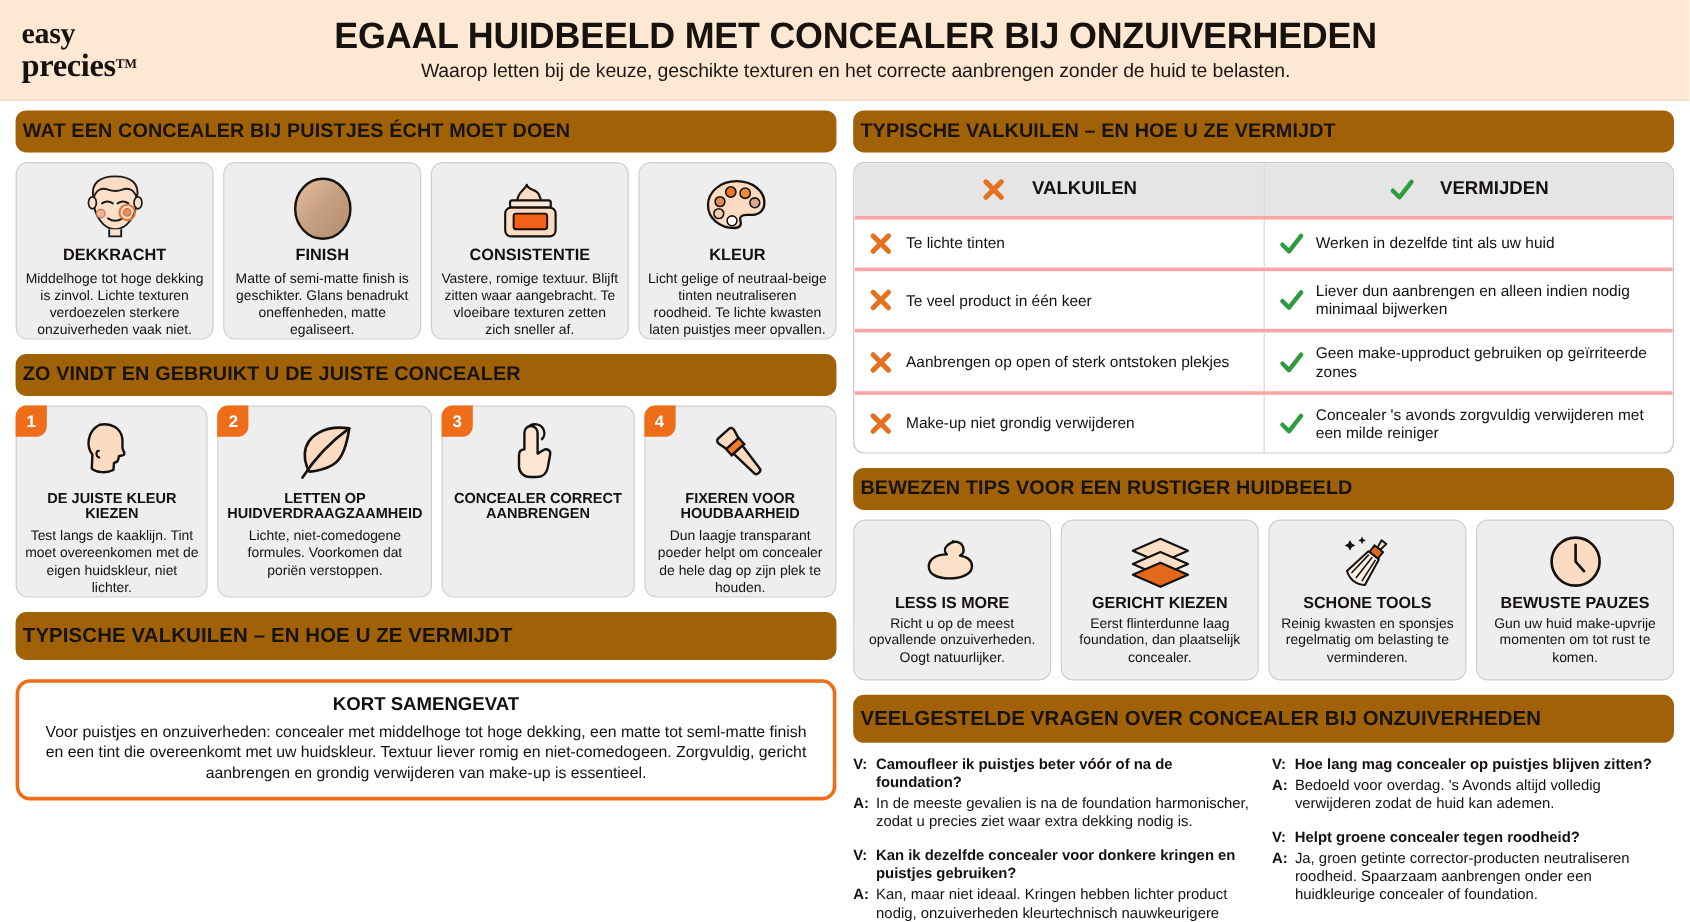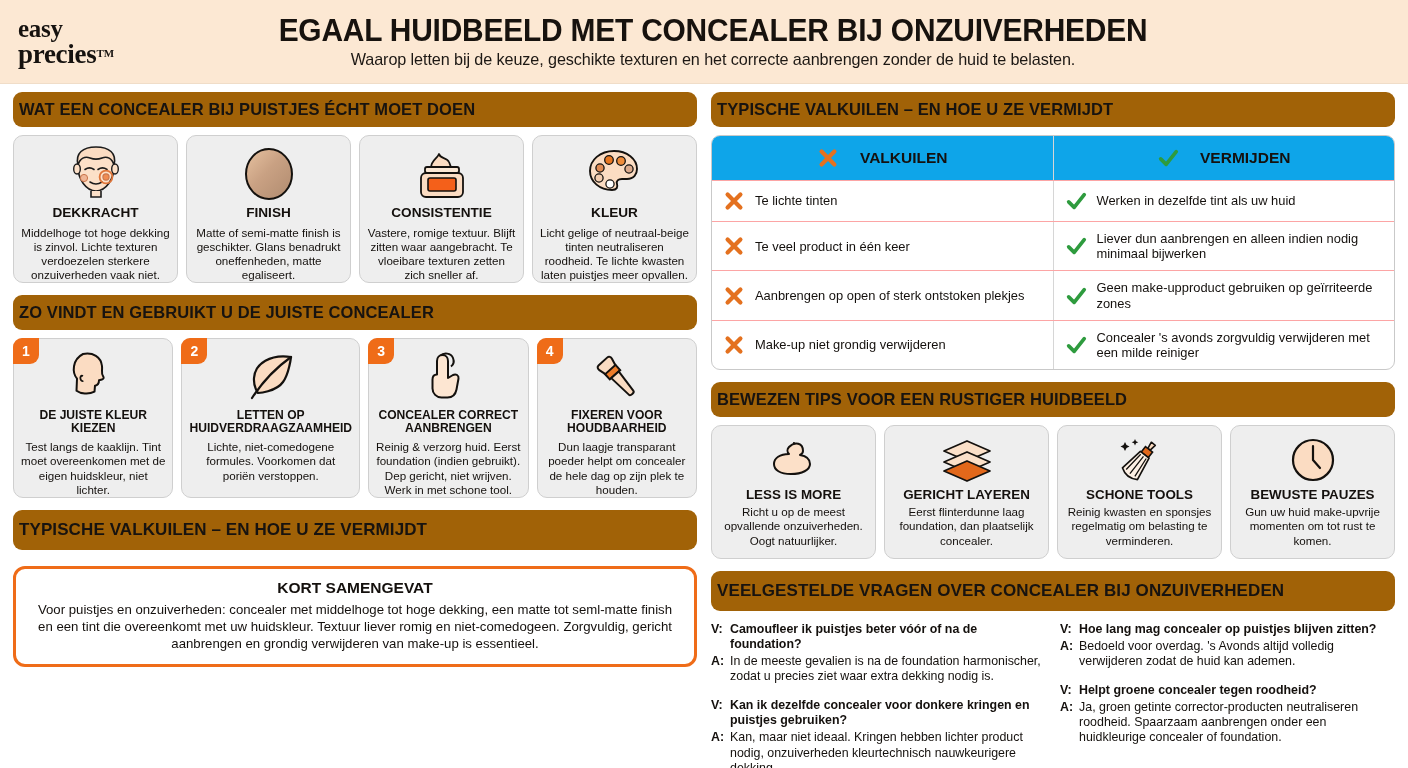--- a/index.html
+++ b/index.html
@@ -56,24 +56,24 @@
   .badge {
     position: absolute; top: -1px; left: -1px; width: 26px; height: 26px;
     background: #ef6c18; color: #fff; font-weight: bold; font-size: 14px;
     display: flex; align-items: center; justify-content: center;
     border-radius: 9px 0 9px 0;
   }
 
   
   .tbl { border: 1px solid #c9c9c9; border-radius: 9px; overflow: hidden; background: #fff; }
   .tbl-row { display: flex; }
-  .tbl-row + .tbl-row { border-top: 1px solid #fca5a5; }
+  .tbl-row + .tbl-row { border-top: 3px solid #fca5a5; }
   .tbl-cell { flex: 1; display: flex; align-items: center; gap: 10px; padding: 9px 11px; }
   .tbl-cell + .tbl-cell { border-left: 1px solid #d6d6d6; }
-  .tbl-head .tbl-cell { background: #0ea5e9; justify-content: center; gap: 21px; padding: 11px 10px; }
+  .tbl-head .tbl-cell { background: #e5e5e5; justify-content: center; gap: 21px; padding: 11px 10px; }
   .tbl-head .th-label { font-weight: bold; font-size: 15.5px; color: #15110e; }
   .tbl-txt { font-size: 12.9px; color: #14100d; line-height: 1.18; font-weight: 500; }
   .ico-x, .ico-v { flex: 0 0 22px; width: 22px; height: 22px; }
 
   
   .tip { flex: 1; background: #eeeeee; border: 1px solid #cfcfcf; border-radius: 10px; padding: 9px 7px 10px; text-align: center; }
   .tip-icon { height: 50px; display: flex; align-items: center; justify-content: center; }
   .tip-title { font-weight: bold; font-size: 13.4px; color: #14100d; margin: 2px 0 3px; }
   .tip-body { font-size: 11.6px; line-height: 1.22; color: #14100d; }
 
@@ -216,21 +216,20 @@
 
         <div class="card">
           <div class="badge">3</div>
           <div class="card-icon">
             <svg width="50" height="54" viewBox="0 0 50 54">
               <path d="M17 6c4-4 11-3 13 2 1.5 3.8 0 7-2 8.5" fill="none" stroke="#14110e" stroke-width="2"></path>
               <path d="M14 22V11c0-3.5 2.4-6 5.5-6S25 7.5 25 11v17l5-3c3-1.6 6 .5 5.5 3.5l-2 11c-1 5-4 8-9 8h-6c-5 0-9-4-9-9v-9c0-3 1.6-5 4.5-5z" fill="#fde6d2" stroke="#14110e" stroke-width="2" stroke-linejoin="round"></path>
             </svg>
           </div>
           <div class="card-title sm">CONCEALER CORRECT AANBRENGEN</div>
-          <div class="card-body">Reinig &amp; verzorg huid. Eerst foundation (indien gebruikt). Dep gericht, niet wrijven. Werk in met schone tool.</div>
         </div>
 
         <div class="card">
           <div class="badge">4</div>
           <div class="card-icon">
             <svg width="56" height="54" viewBox="0 0 56 54">
               <g transform="rotate(-42 28 27)">
                 <path d="M22 6h12c2 0 3 2 2.5 4l-2 8h-13l-2-8C19 8 20 6 22 6z" fill="#fbdcc2" stroke="#14110e" stroke-width="2" stroke-linejoin="round"></path>
                 <rect x="21" y="17" width="14" height="7" fill="#ef7c28" stroke="#14110e" stroke-width="2"></rect>
                 <path d="M23 24h10l-2 24c0 2.5-6 2.5-6 0z" fill="#fbdcc2" stroke="#14110e" stroke-width="2" stroke-linejoin="round"></path>
@@ -349,21 +348,21 @@
         </div>
 
         <div class="tip">
           <div class="tip-icon">
             <svg width="54" height="44" viewBox="0 0 54 44">
               <path d="M27 3L50 13 27 23 4 13z" fill="#fbe0c8" stroke="#14110e" stroke-width="1.8" stroke-linejoin="round"></path>
               <path d="M27 14L50 24 27 34 4 24z" fill="#fbe0c8" stroke="#14110e" stroke-width="1.8" stroke-linejoin="round"></path>
               <path d="M27 23L50 33 27 43 4 33z" fill="#e2681b" stroke="#14110e" stroke-width="1.8" stroke-linejoin="round"></path>
             </svg>
           </div>
-          <div class="tip-title">GERICHT LAYEREN</div>
+          <div class="tip-title">GERICHT KIEZEN</div>
           <div class="tip-body">Eerst flinterdunne laag foundation, dan plaatselijk concealer.</div>
         </div>
 
         <div class="tip">
           <div class="tip-icon">
             <svg width="54" height="44" viewBox="0 0 54 44">
               <g transform="rotate(38 27 22)">
                 <path d="M25 1h5l-1 7h-3z" fill="#fbdcc2" stroke="#14110e" stroke-width="1.6" stroke-linejoin="round"></path>
                 <rect x="23" y="8" width="9" height="7" fill="#e2681b" stroke="#14110e" stroke-width="1.6"></rect>
                 <path d="M22 15h11l4 24c-6 4-13 4-19 0z" fill="#fdf0e4" stroke="#14110e" stroke-width="1.7" stroke-linejoin="round"></path>

